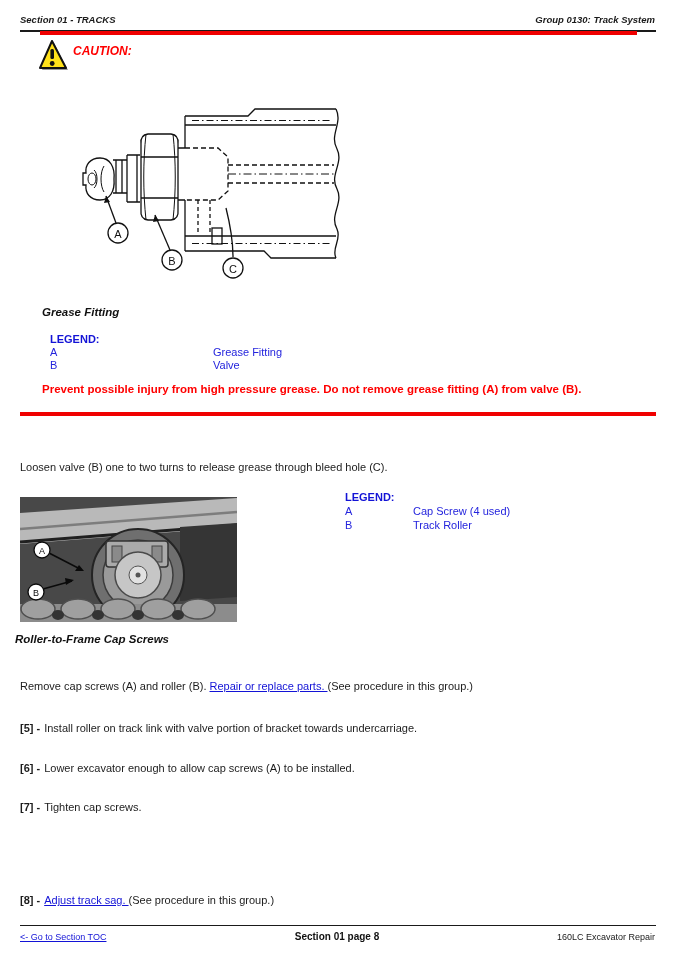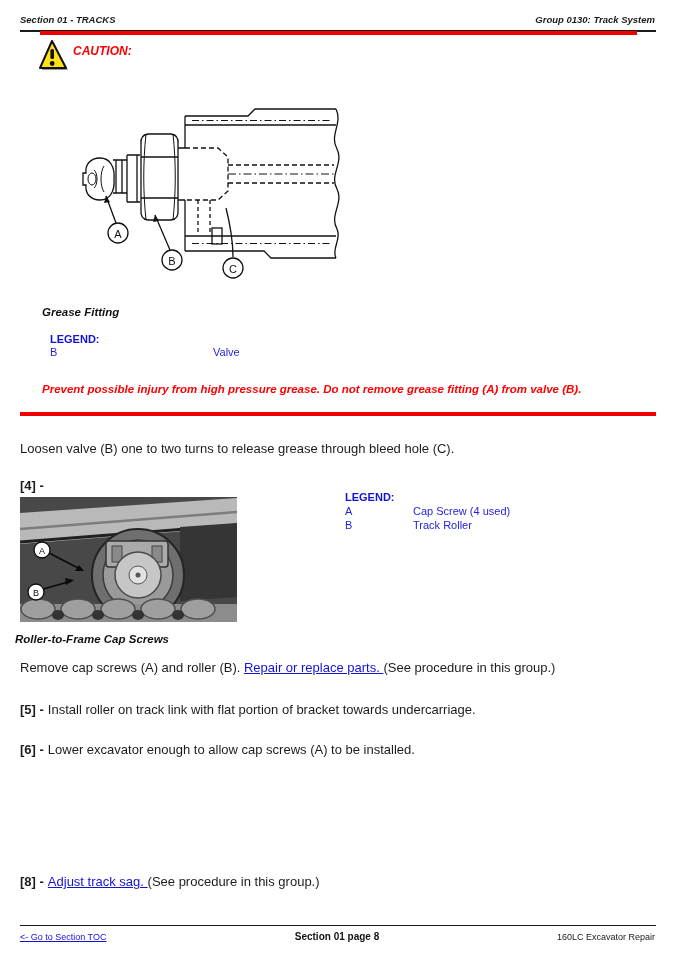--- a/index.html
+++ b/index.html
@@ -5,27 +5,27 @@
   html,body{margin:0;padding:0;background:#ffffff;}
   .page{position:relative;width:674px;height:953px;background:#fff;overflow:hidden;
         font-family:"Liberation Sans",sans-serif;color:#111;}
   .abs{position:absolute;}
   
   .hdr-txt{font-size:9.5px;font-weight:bold;font-style:italic;color:#1a1a1a;}
   .rule-black{background:#1a1a1a;height:1.5px;}
   .rule-red{background:#f00000;height:3.5px;}
   .caution-label{font-size:12px;font-weight:bold;font-style:italic;color:#ff0000;}
   
-  .body-txt{font-size:13px;color:#1c1c1c;}
+  .body-txt{font-size:11px;color:#1c1c1c;margin-top:20px;}
   .step-label{font-weight:bold;margin-right:4px;}
   .sec-title{font-size:11.5px;font-weight:bold;font-style:italic;color:#111;}
   .legend-title{font-size:11px;font-weight:bold;color:#1313d6;}
   .legend-row{font-size:11px;color:#2424dd;line-height:13px;}
   .legend-key{display:inline-block;}
-  .warning-txt{font-size:11.5px;font-weight:bold;font-style:italic;color:#ff0000;}
+  .warning-txt{font-size:11.5px;font-weight:bold;color:#ff0000;}
   a.doclink{color:#1313d6;text-decoration:underline;cursor:pointer;}
   
   .tbl-head{font-size:9.5px;font-weight:bold;color:#1a1a1a;}
   .tbl-cell{font-size:9.5px;color:#1c1c1c;}
   .tbl-group{font-size:11px;font-weight:bold;color:#111;}
   .col-mid{position:absolute;left:238px;top:0;}
   .col-right{position:absolute;left:403px;top:0;}
   .ftr-link{font-size:9px;color:#1313d6;text-decoration:underline;}
   .ftr-center{font-size:10px;font-weight:bold;color:#111;}
   .ftr-right{font-size:9px;color:#1a1a1a;}
@@ -102,20 +102,23 @@
       <path d="M146,126 C150,142 153,158 153,175"></path>
       <circle cx="153" cy="186" r="10"></circle>
       <text x="153" y="190.5" text-anchor="middle" font-size="11" fill="#111" stroke="none">C</text>
     </svg>
   </div>
 
   <div class="abs sec-title" style="left:42px;top:306px;">Grease Fitting</div>
   <div class="abs legend-title" style="left:50px;top:333px;">LEGEND:</div>
   <div class="abs" style="left:50px;top:346px;">
     <div class="legend-row">
+      <span class="legend-key" style="width:163px;">A</span><span>Grease Fitting</span>
+    </div>
+    <div class="legend-row">
       <span class="legend-key" style="width:163px;">B</span><span>Valve</span>
     </div>
   </div>
   <div class="abs warning-txt" style="left:42px;top:383px;width:600px;">Prevent possible injury from high pressure grease. Do not remove grease fitting (A) from valve (B).</div>
 
   <div class="abs rule-red" style="left:20px;top:412px;width:636px;"></div>
 
   <div class="abs body-txt" style="left:20px;top:441px;width:630px;">Loosen valve (B) one to two turns to release grease through bleed hole (C).</div>
 
   <div class="abs body-txt" style="left:20px;top:478px;">
@@ -174,24 +177,27 @@
     </div>
   </div>
 
   <div class="abs sec-title" style="left:15px;top:633px;">Roller-to-Frame Cap Screws</div>
 
   <div class="abs body-txt" style="left:20px;top:660px;width:630px;">
     <span>Remove cap screws (A) and roller (B). </span><a class="doclink">Repair or replace parts. </a><span>(See procedure in this group.)</span>
   </div>
 
   <div class="abs body-txt" style="left:20px;top:702px;width:630px;">
-    <span class="step-label">[5] -</span><span>Install roller on track link with flat portion of bracket towards undercarriage.</span>
+    <span class="step-label">[5] -</span><span>Install roller on track link with valve portion of bracket towards undercarriage.</span>
   </div>
   <div class="abs body-txt" style="left:20px;top:742px;width:630px;">
     <span class="step-label">[6] -</span><span>Lower excavator enough to allow cap screws (A) to be installed.</span>
+  </div>
+  <div class="abs body-txt" style="left:20px;top:781px;width:630px;">
+    <span class="step-label">[7] -</span><span>Tighten cap screws.</span>
   </div>
 
 
   <div class="abs body-txt" style="left:20px;top:874px;width:630px;">
     <span class="step-label">[8] -</span><a class="doclink">Adjust track sag. </a><span>(See procedure in this group.)</span>
   </div>
 
   <div class="abs rule-black" style="left:20px;top:925px;width:636px;height:1.3px;"></div>
   <a class="abs ftr-link" style="left:20px;top:932px;">&lt;- Go to Section TOC</a>
   <div class="abs ftr-center" style="left:0;top:931px;width:674px;text-align:center;">Section 01 page 8</div>

